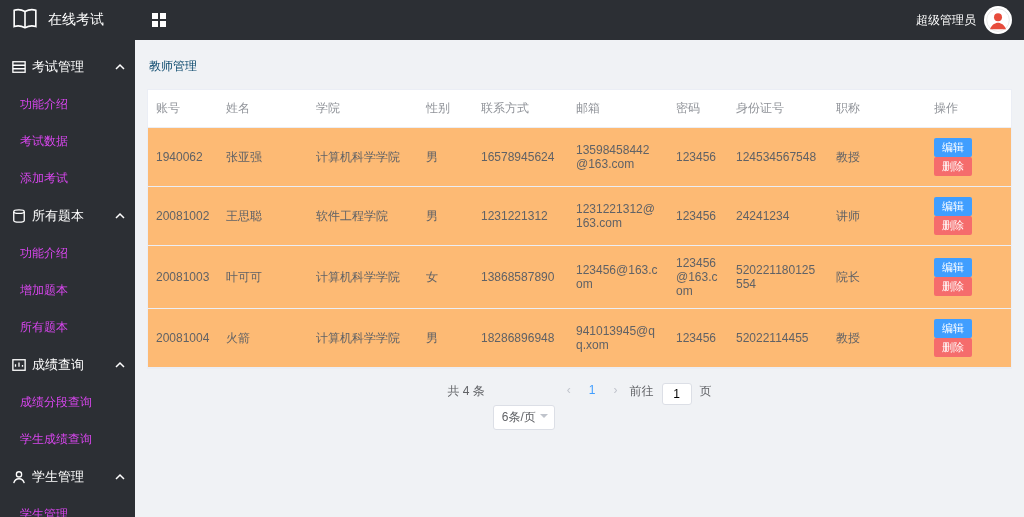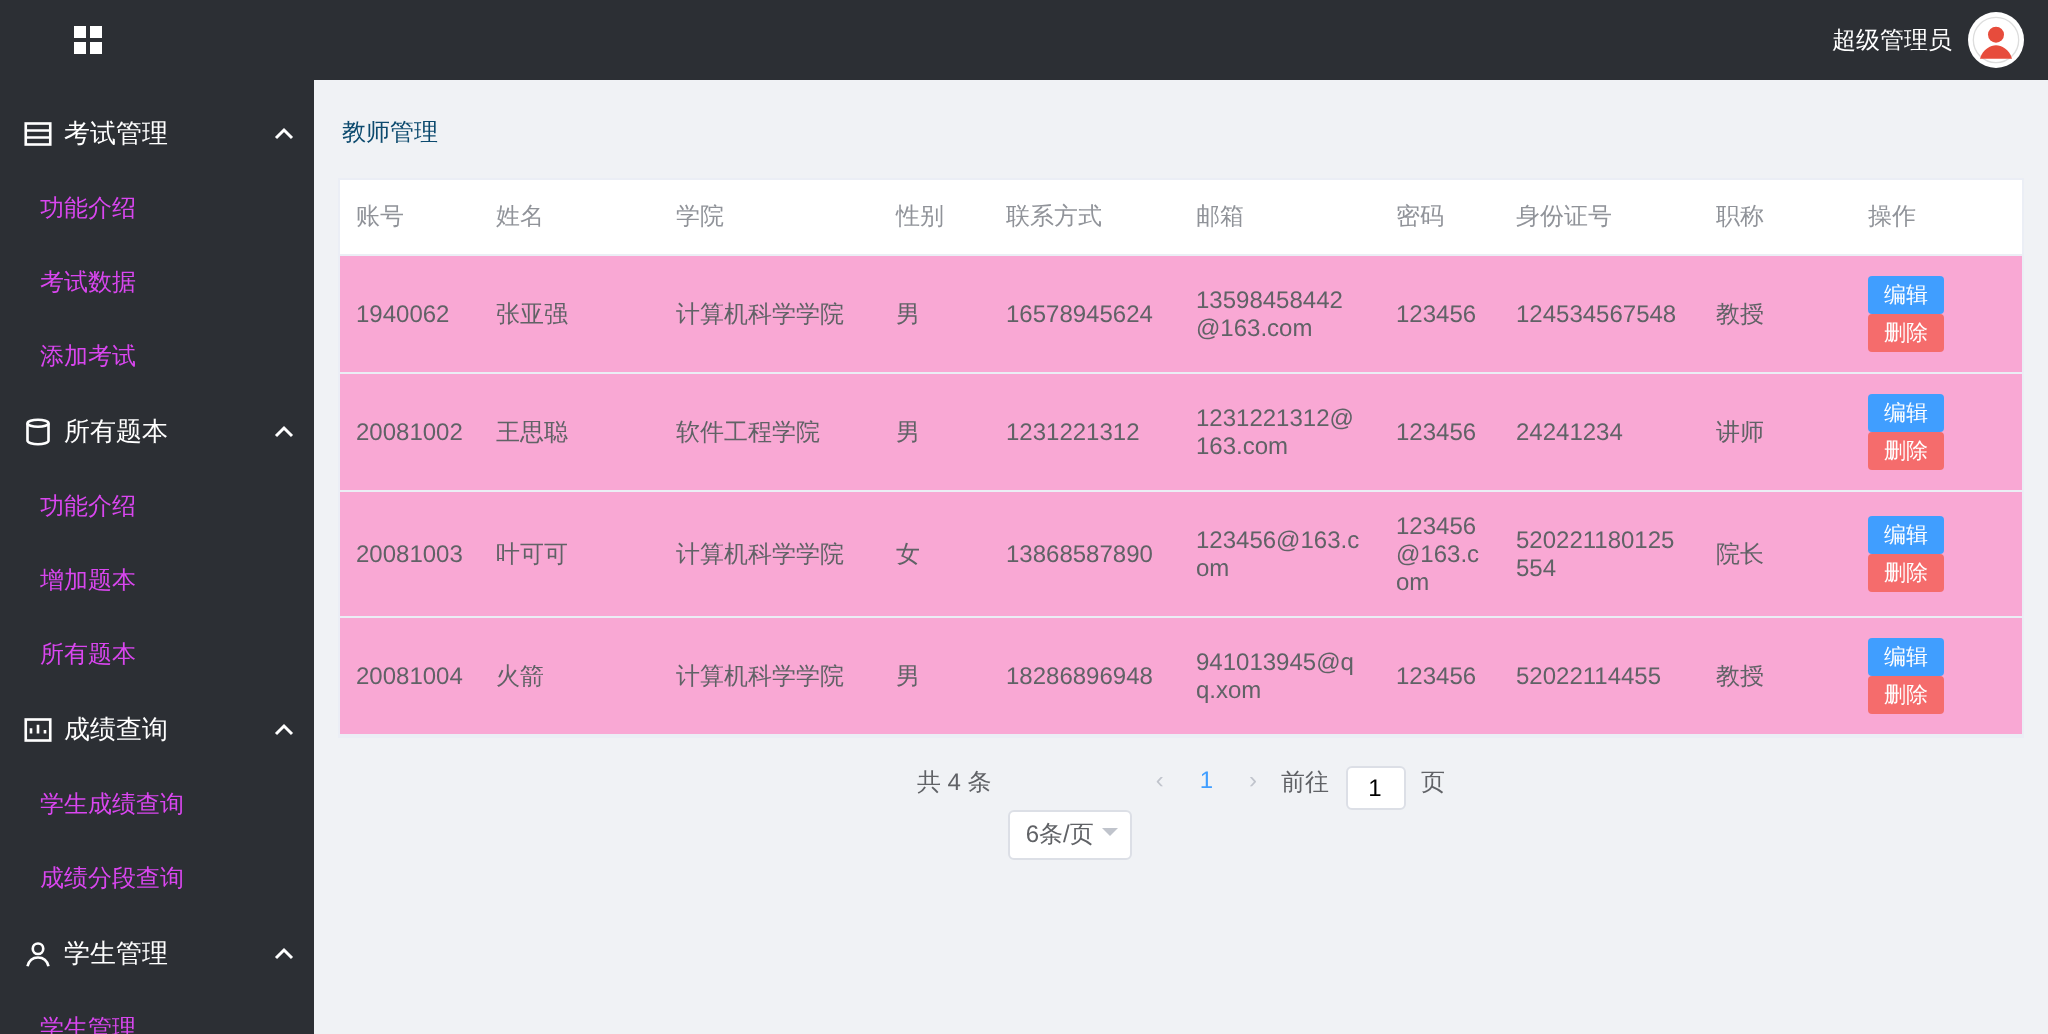--- a/index.html
+++ b/index.html
@@ -8,30 +8,30 @@
 .logo-wrap { display: flex; align-items: center; gap: 10px; width: 115px; }
 .logo-wrap svg { width: 26px; height: 26px; stroke: #fff; fill: none; }
 .logo-text { font-size: 14px; font-weight: 500; color: #fff; }
 .grid-icon { margin-left: 24px; width: 16px; height: 16px; cursor: pointer; }
 .grid-icon svg { width: 16px; height: 16px; fill: #fff; }
 .spacer { flex: 1; }
 .user-block { display: flex; align-items: center; gap: 8px; color: #fff; font-size: 12px; text-align: right; }
 .avatar { width: 28px; height: 28px; border-radius: 50%; background: #ffffff; display: flex; align-items: center; justify-content: center; overflow: hidden; }
 .avatar svg { width: 24px; height: 24px; }
 .layout { display: flex; height: calc(100vh - 40px); }
-.sidebar { width: 157px; background: #2c2f34; color: #bfcbd9; padding-top: 8px; overflow-y: auto; }
+.sidebar { width: 135px; background: #2c2f34; color: #bfcbd9; padding-top: 8px; overflow-y: auto; }
 .menu-group-title { display: flex; align-items: center; padding: 10px 12px; color: #fff; font-size: 13px; cursor: pointer; gap: 6px; position: relative; }
 .menu-group-title .chev { position: absolute; right: 10px; }
 .menu-item { padding: 10px 12px 10px 20px; color: #d946ef; font-size: 12px; cursor: pointer; }
 .menu-icon { width: 14px; height: 14px; display: inline-flex; align-items: center; }
 .menu-icon svg { width: 14px; height: 14px; stroke: #fff; fill: none; }
 .chev svg { width: 10px; height: 10px; stroke: #fff; fill: none; }
 .content { flex: 1; padding: 12px; overflow: auto; }
 .page-title { font-size: 12px; color: #0c4a6e; padding: 6px 2px 14px; }
-.table-card { background: #f9a8d4; border: 1px solid #ebeef5; }
+.table-card { background: #fdba74; border: 1px solid #ebeef5; }
 table { width: 100%; border-collapse: collapse; table-layout: fixed; }
 th, td { text-align: left; padding: 10px 8px; border-bottom: 1px solid #ebeef5; font-size: 12px; word-break: break-all; }
 th { color: #909399; font-weight: 500; background: #fff; }
 td { color: #606266; }
 .col-account { width: 70px; }
 .col-name { width: 90px; }
 .col-college { width: 110px; }
 .col-gender { width: 55px; }
 .col-phone { width: 95px; }
 .col-email { width: 100px; }
@@ -47,20 +47,29 @@
 .page-select { border: 1px solid #dcdfe6; padding: 3px 18px 3px 8px; border-radius: 3px; background: #fff; position: relative; cursor: pointer; margin-top: 22px; }
 .page-select::after { content: ""; position: absolute; right: 6px; top: 8px; border-left: 4px solid transparent; border-right: 4px solid transparent; border-top: 4px solid #c0c4cc; }
 .page-arrow { color: #c0c4cc; padding: 0 4px; cursor: pointer; }
 .page-current { color: #409eff; padding: 0 6px; cursor: pointer; }
 .page-goto-input { width: 30px; height: 22px; border: 1px solid #dcdfe6; border-radius: 3px; text-align: center; font-size: 12px; }
 </style>
 </head>
 <body>
 
 <div class="header">
+  <div class="logo-wrap">
+    <span>
+      <svg viewBox="0 0 24 24" stroke-width="1.5">
+          <path d="M2 4c3-1 6-1 10 1 4-2 7-2 10-1v15c-3-1-6-1-10 1-4-2-7-2-10-1V4z"></path>
+          <path d="M12 5v15"></path>
+        </svg>
+    </span>
+    <span class="logo-text">在线考试</span>
+  </div>
   <div class="grid-icon">
     <svg viewBox="0 0 16 16">
         <rect x="1" y="1" width="6" height="6"></rect>
         <rect x="9" y="1" width="6" height="6"></rect>
         <rect x="1" y="9" width="6" height="6"></rect>
         <rect x="9" y="9" width="6" height="6"></rect>
       </svg>
   </div>
   <div class="spacer"></div>
   <div class="user-block">
@@ -114,22 +123,22 @@
           <svg viewBox="0 0 16 16" stroke-width="1.5">
             <rect x="1" y="2" width="14" height="12"></rect>
             <path d="M4 10V7M8 10V5M12 10V8"></path>
           </svg>
         </span>
       <span>成绩查询</span>
       <span class="chev"><svg viewBox="0 0 10 10" stroke-width="1.5">
             <path d="M1 7l4-4 4 4"></path>
           </svg></span>
     </div>
+    <div class="menu-item">成绩分段查询</div>
     <div class="menu-item">学生成绩查询</div>
-    <div class="menu-item">成绩分段查询</div>
 
     <div class="menu-group-title">
       <span class="menu-icon">
           <svg viewBox="0 0 16 16" stroke-width="1.5">
             <circle cx="8" cy="5" r="3"></circle>
             <path d="M2 15c1-4 4-5 6-5s5 1 6 5"></path>
           </svg>
         </span>
       <span>学生管理</span>
       <span class="chev"><svg viewBox="0 0 10 10" stroke-width="1.5">

